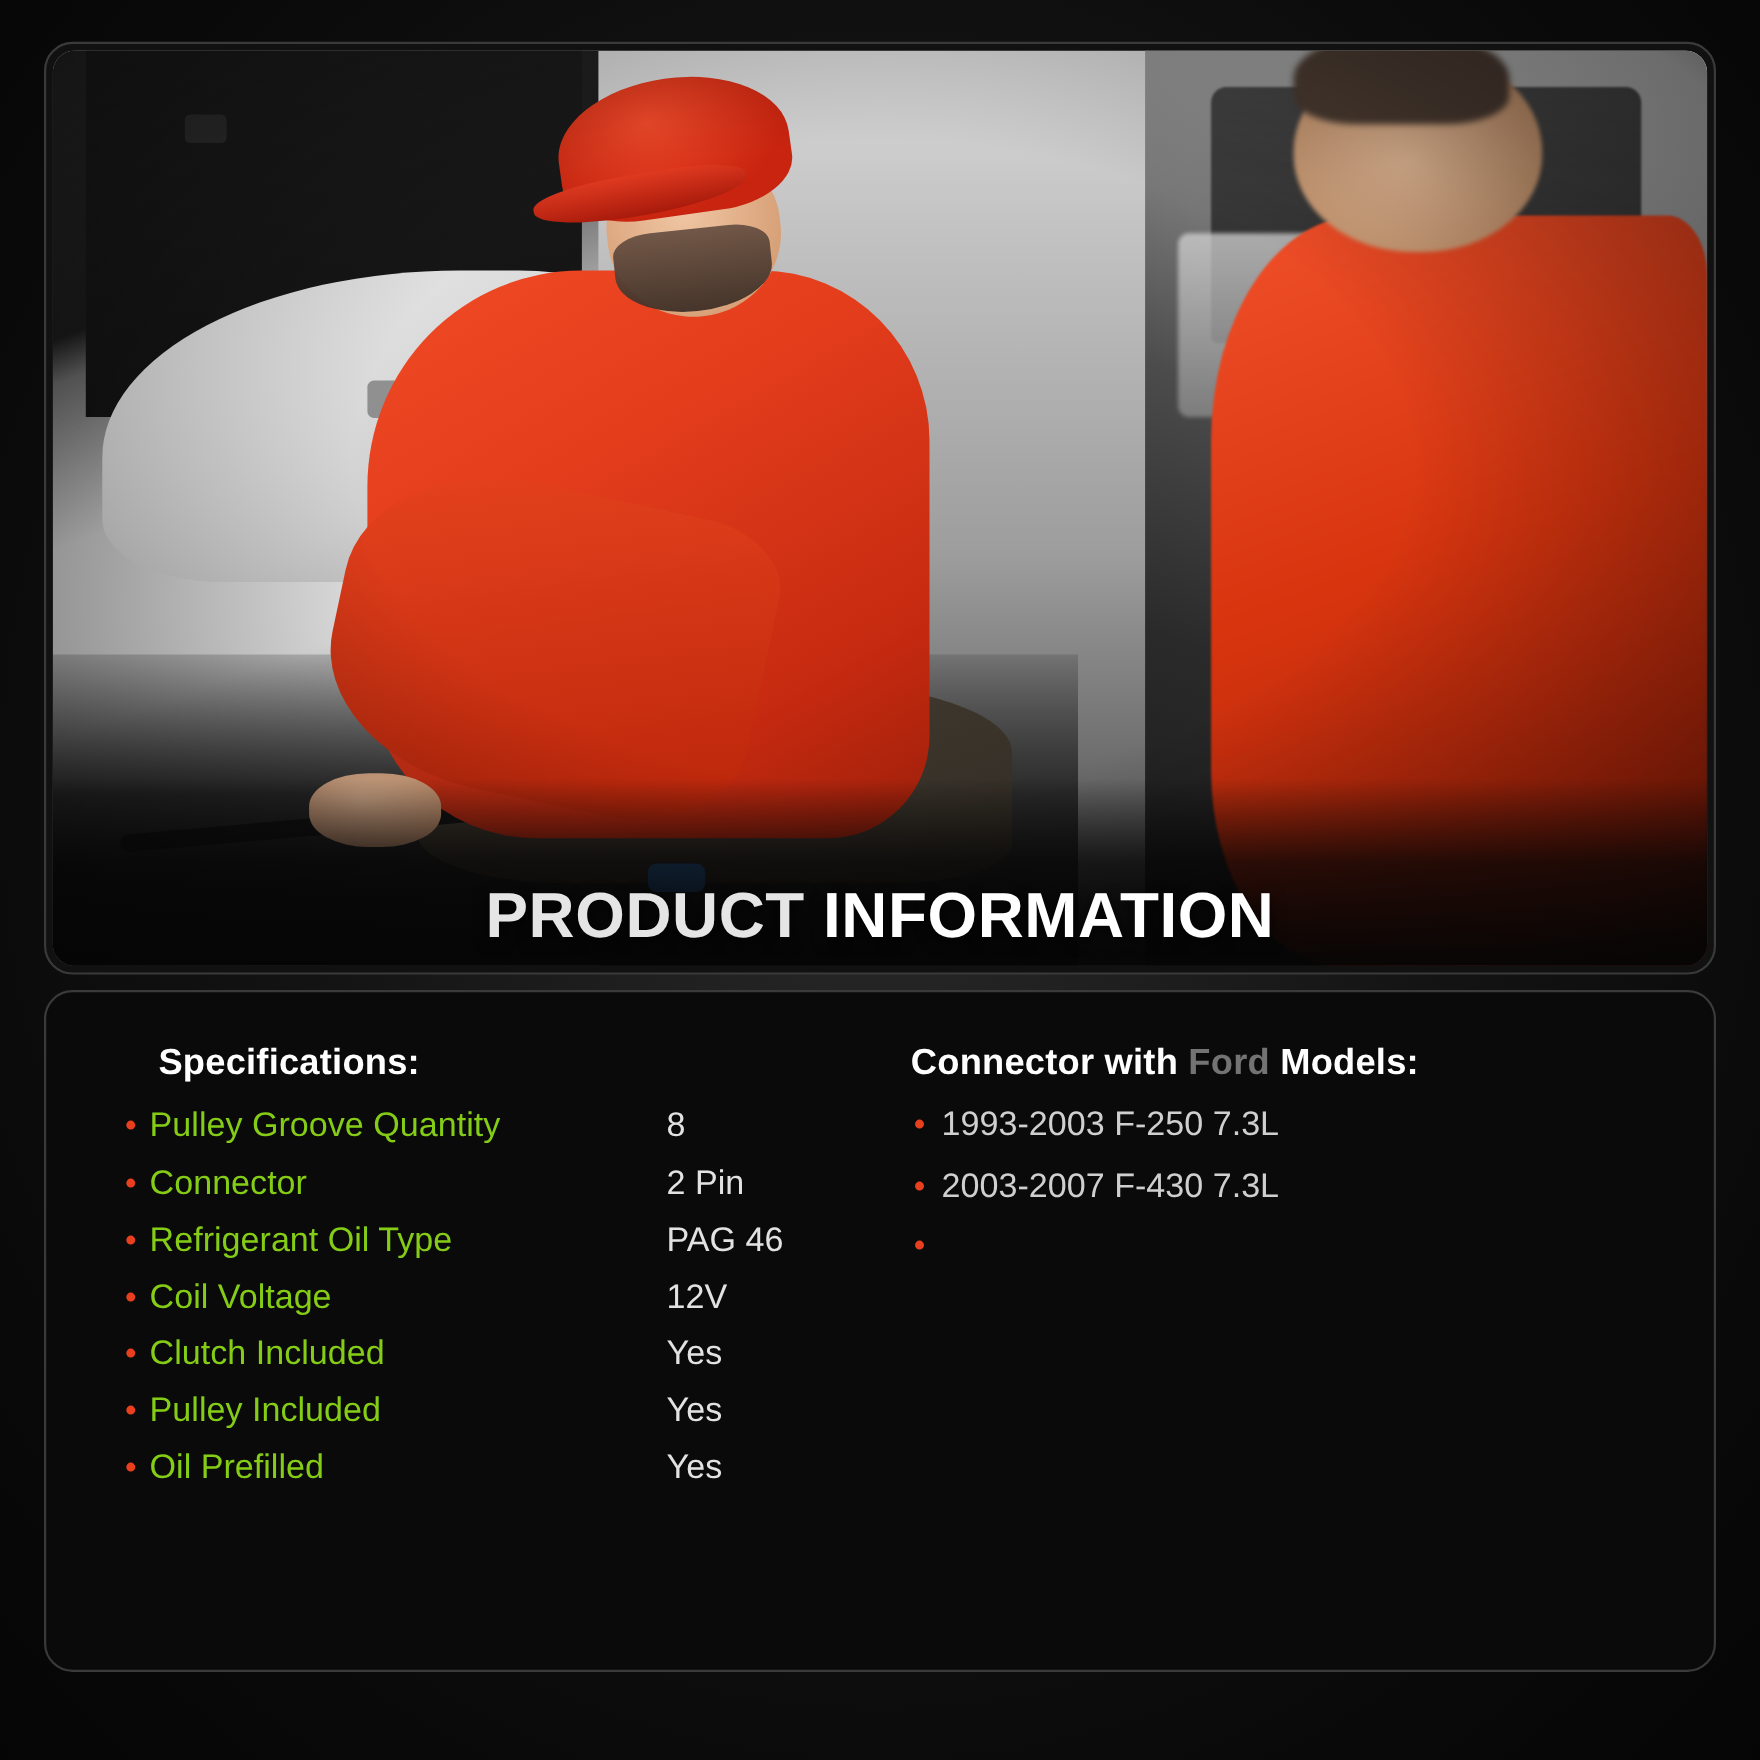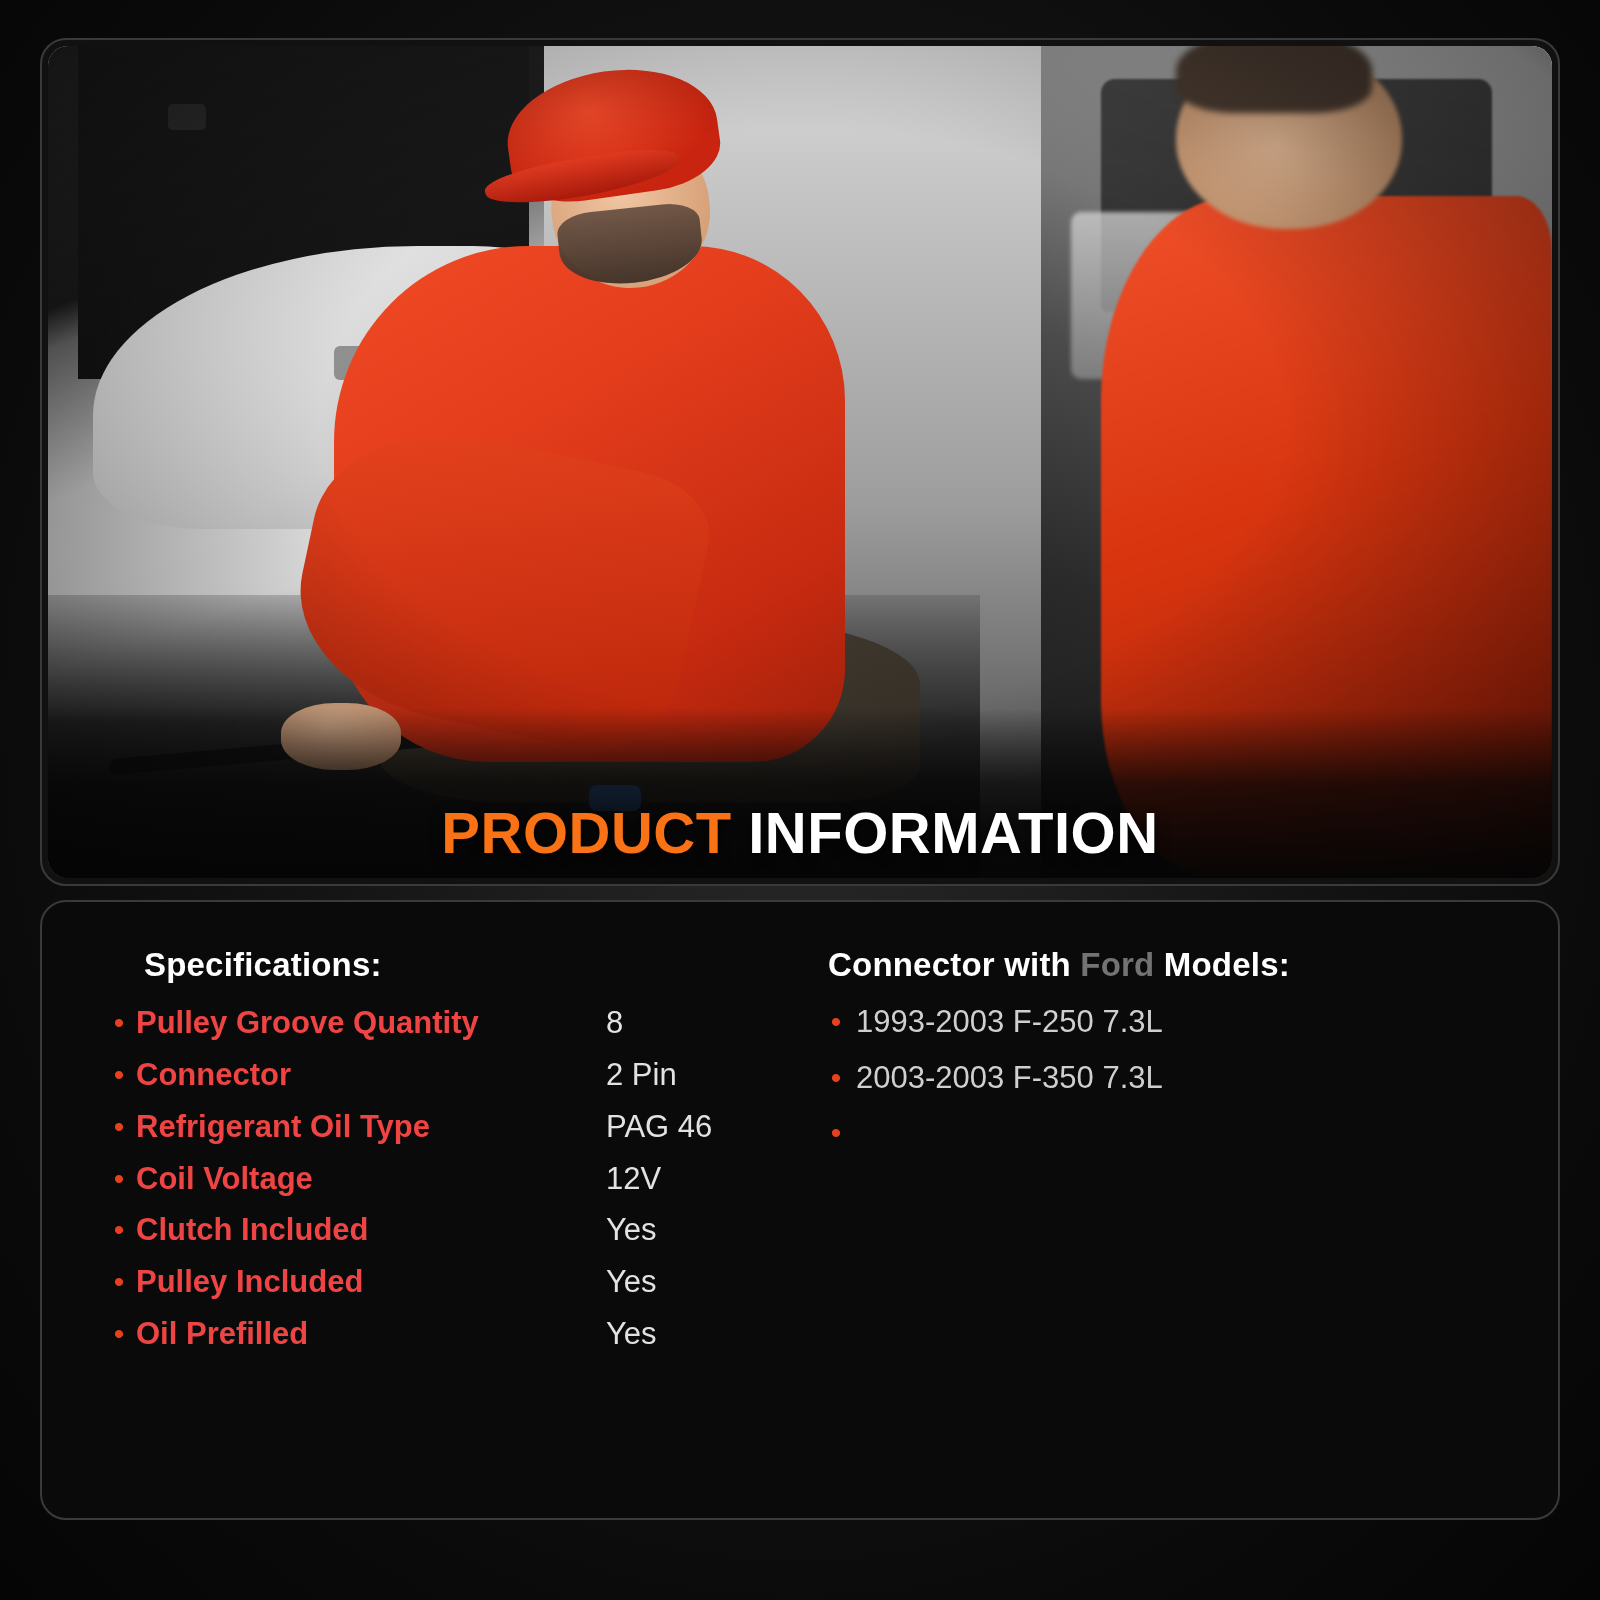--- a/index.html
+++ b/index.html
@@ -244,21 +244,21 @@
     left: 0; right: 0;
     bottom: 22px;
     text-align: center;
     font-size: 58px;
     font-weight: 700;
     letter-spacing: 0.5px;
     line-height: 1;
     color: #ffffff;
     text-shadow: 0 3px 14px rgba(0,0,0,.85);
   }
-  .hero-title .accent { color: #f97316; }
+  .hero-title .accent { color: #e5e5e5; }
 
   
   .info-card {
     position: relative;
     margin-top: 14px;
     width: 1520px;
     height: 620px;
     border-radius: 26px;
     border: 2px solid #3a3a3a;
     background: #0a0a0a;
@@ -296,22 +296,22 @@
   .bullet {
     color: #e8401f;
     font-size: 30px;
     width: 34px;
     flex: none;
     text-align: center;
     line-height: 1.2;
   }
   .spec-label {
     width: 470px;
-    color: #ef4444;
-    font-weight: 700;
+    color: #84cc16;
+    font-weight: 400;
   }
   .spec-value {
     color: #e2e2e2;
     font-weight: 400;
   }
   .model-row {
     display: flex;
     align-items: baseline;
     margin: 0 0 16px 0;
     color: #cfcfcf;
@@ -412,21 +412,21 @@
       <div class="col-heading right">
         <span>Connector with </span><span class="accent">Ford</span><span> Models:</span>
       </div>
       <ul class="model-list">
         <li class="model-row">
           <span class="bullet">•</span>
           <span class="model-text">1993-2003 F-250 7.3L</span>
         </li>
         <li class="model-row">
           <span class="bullet">•</span>
-          <span class="model-text">2003-2003 F-350 7.3L</span>
+          <span class="model-text">2003-2007 F-430 7.3L</span>
         </li>
         <li class="model-row">
           <span class="bullet">•</span>
         </li>
       </ul>
     </div>
 
   </div>
 </div>
 

